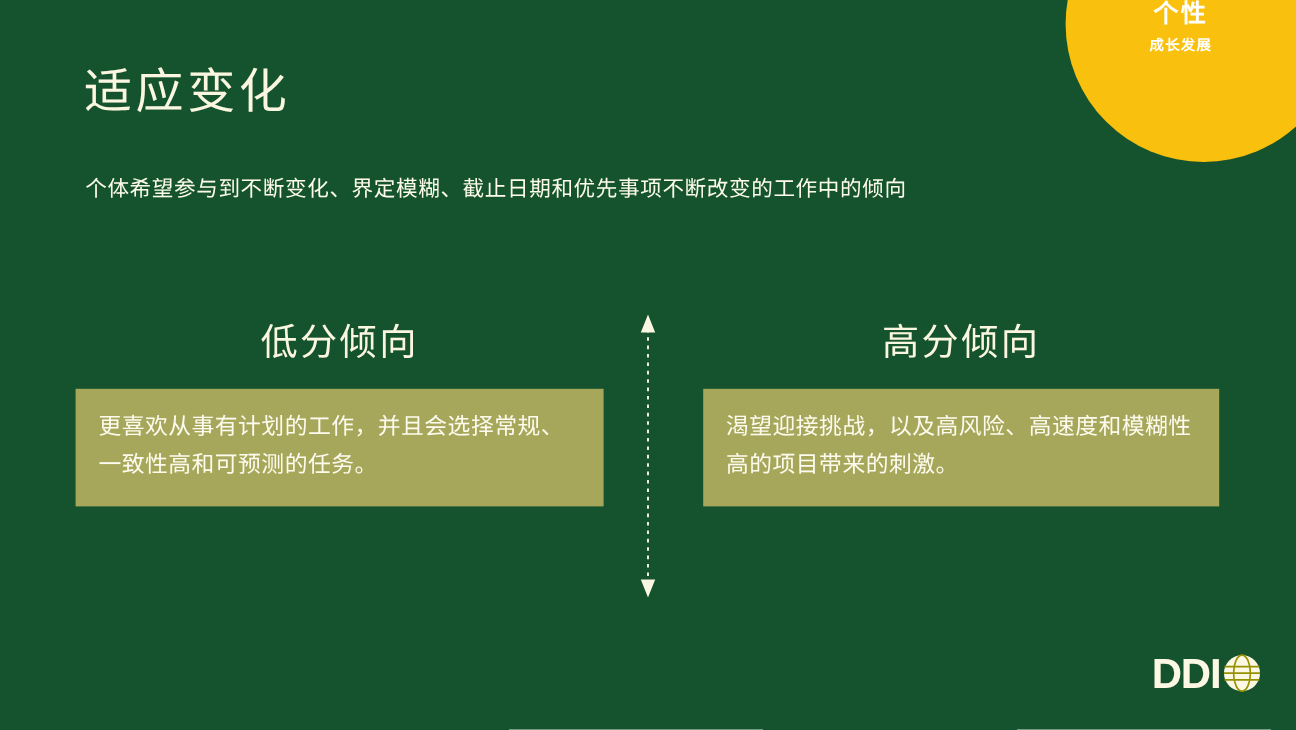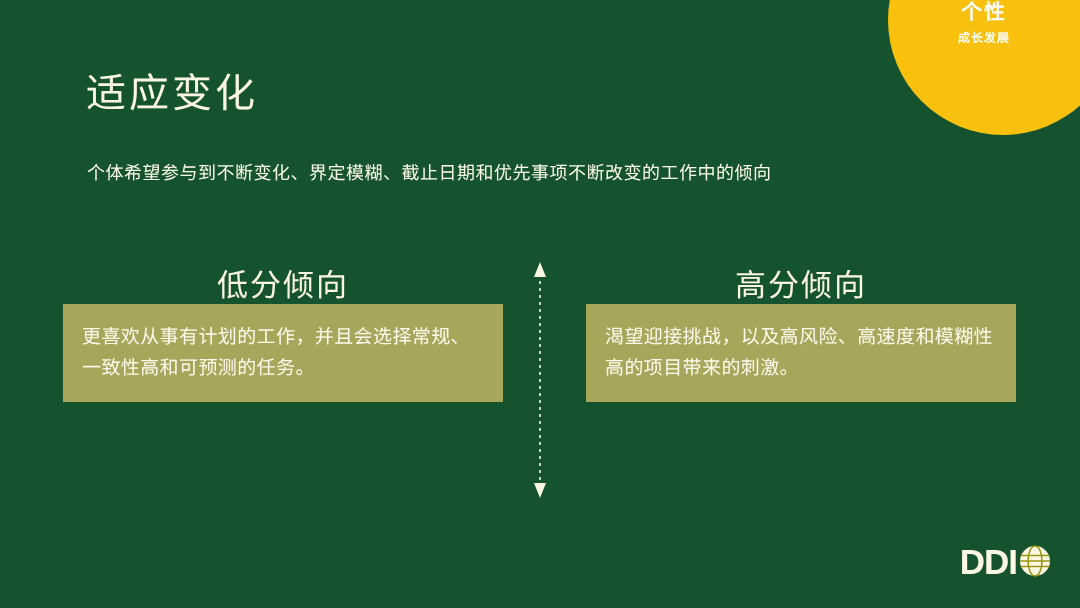--- a/index.html
+++ b/index.html
@@ -65,33 +65,33 @@
   
   .slide-title {
     position: absolute;
     left: 70px;
     top: 54px;
     color: #fbf6e0;
     font-size: 40px;
     font-weight: normal;
     letter-spacing: 3px;
     line-height: 1.15;
-    margin: 16px;
+    margin: 0;
   }
 
   .slide-subtitle {
     position: absolute;
     left: 71px;
     top: 146px;
     color: #fdfbe9;
     font-size: 18px;
     font-weight: normal;
     letter-spacing: 0.5px;
     line-height: 1.3;
-    margin: 16px;
+    margin: 0;
     white-space: nowrap;
   }
 
   
   .columns {
     position: absolute;
     left: 0;
     top: 258px;
     width: 1080px;
     height: 190px;
@@ -108,20 +108,21 @@
     text-align: center;
     color: #fbf6e0;
     font-size: 31px;
     font-weight: normal;
     letter-spacing: 2px;
     line-height: 1.2;
     padding-top: 9px;
   }
 
   .col-box {
+    margin-top: 20px;
     background: #a7a75c;
     color: #fdfbee;
     font-size: 19px;
     line-height: 1.62;
     letter-spacing: 0.4px;
     padding: 18px 20px 18px 19px;
     box-sizing: border-box;
     min-height: 94px;
   }
   .col-low .col-box  { width: 440px; }

